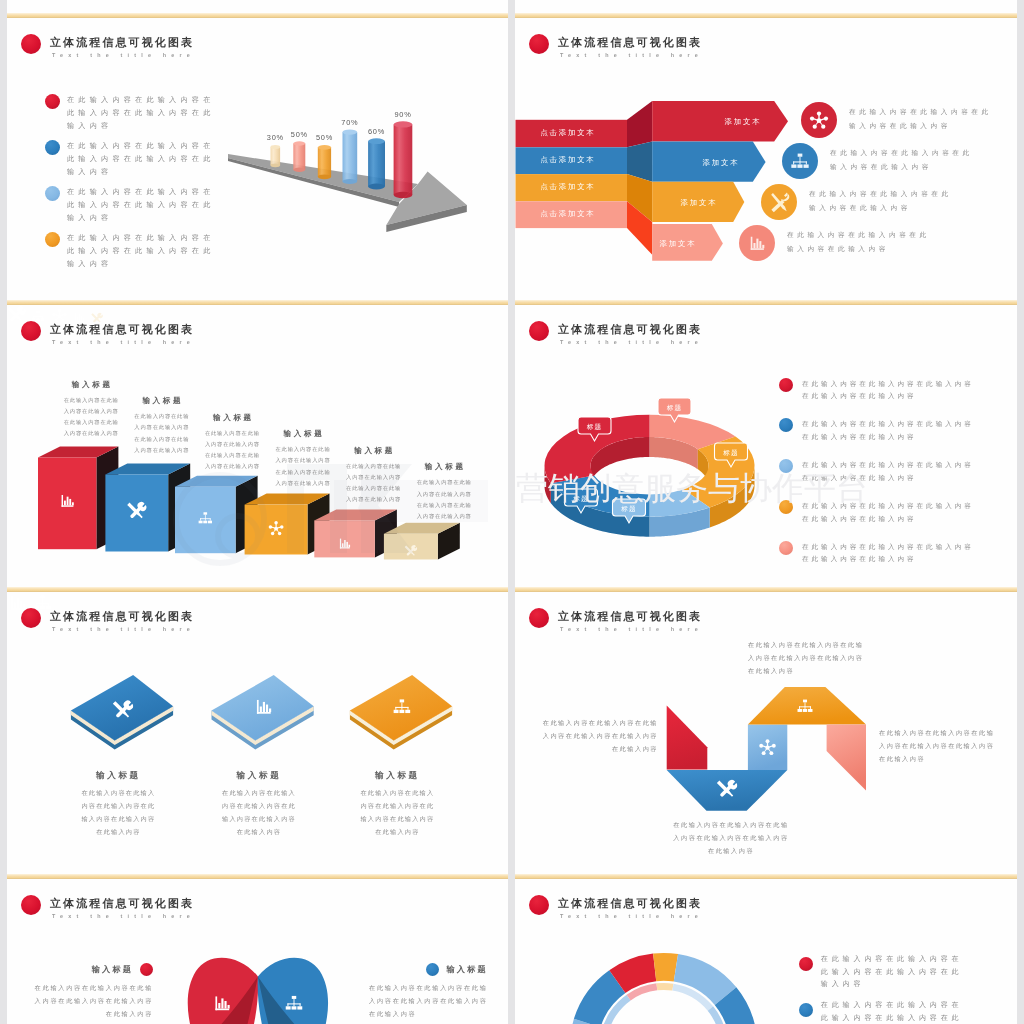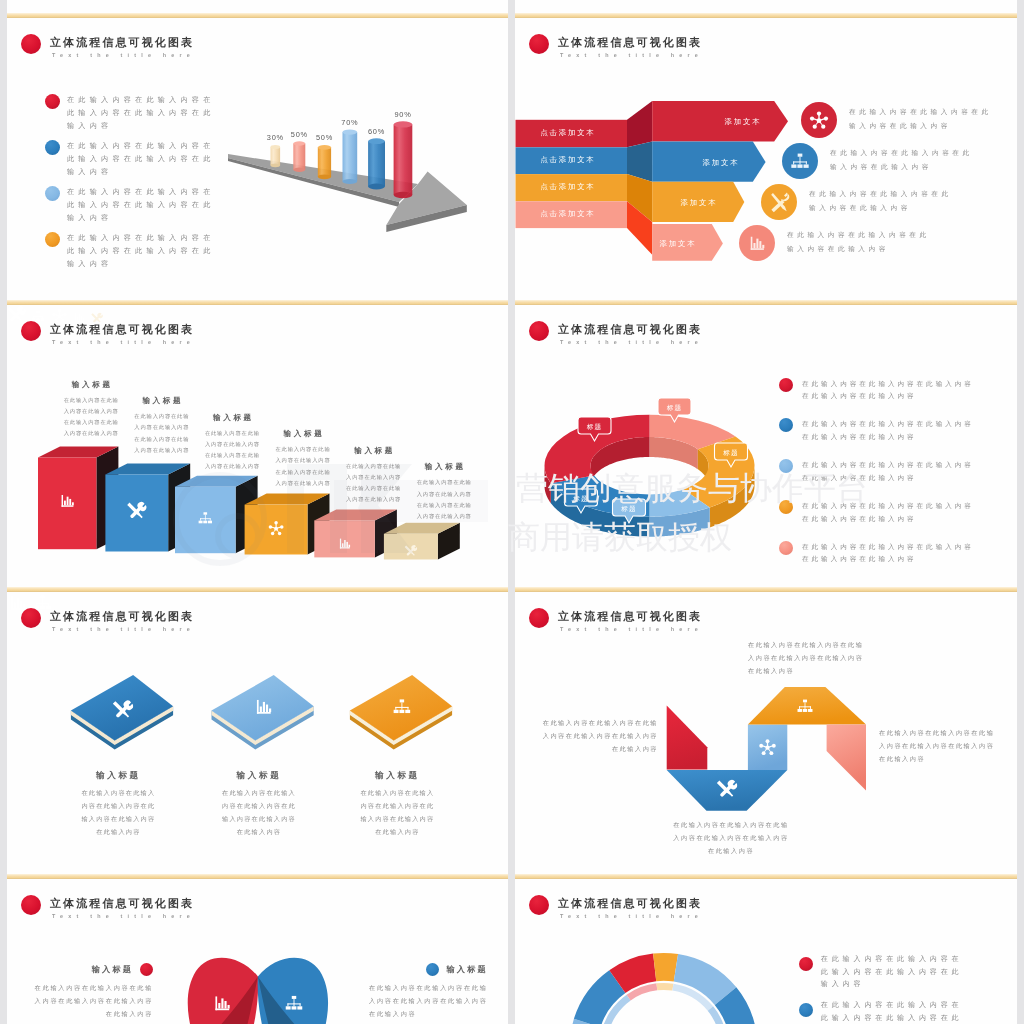--- a/index.html
+++ b/index.html
@@ -846,16 +846,15 @@
       <g opacity="0.05" fill="#6b7280">
         <rect x="287" y="464" width="17" height="89"></rect>
         <rect x="287" y="464" width="60" height="16"></rect>
         <rect x="330" y="480" width="17" height="73"></rect>
         <rect x="361" y="464" width="17" height="89"></rect>
         <path d="M378 464 L412 464 L378 505 L414 553 L380 553 L358 508 Z"></path>
       </g>
       <rect x="334" y="480" width="154" height="42" fill="#6b7280" opacity="0.035"></rect>
     </svg>
     <div class="wmtxt" style="left:516px;top:472px;">营销创意服务与协作平台</div>
-    <div class="wmtxt" style="left:508px;top:521px;">商用请获取授权</div>
   </div>
 
 </div>
 
 </body></html>

